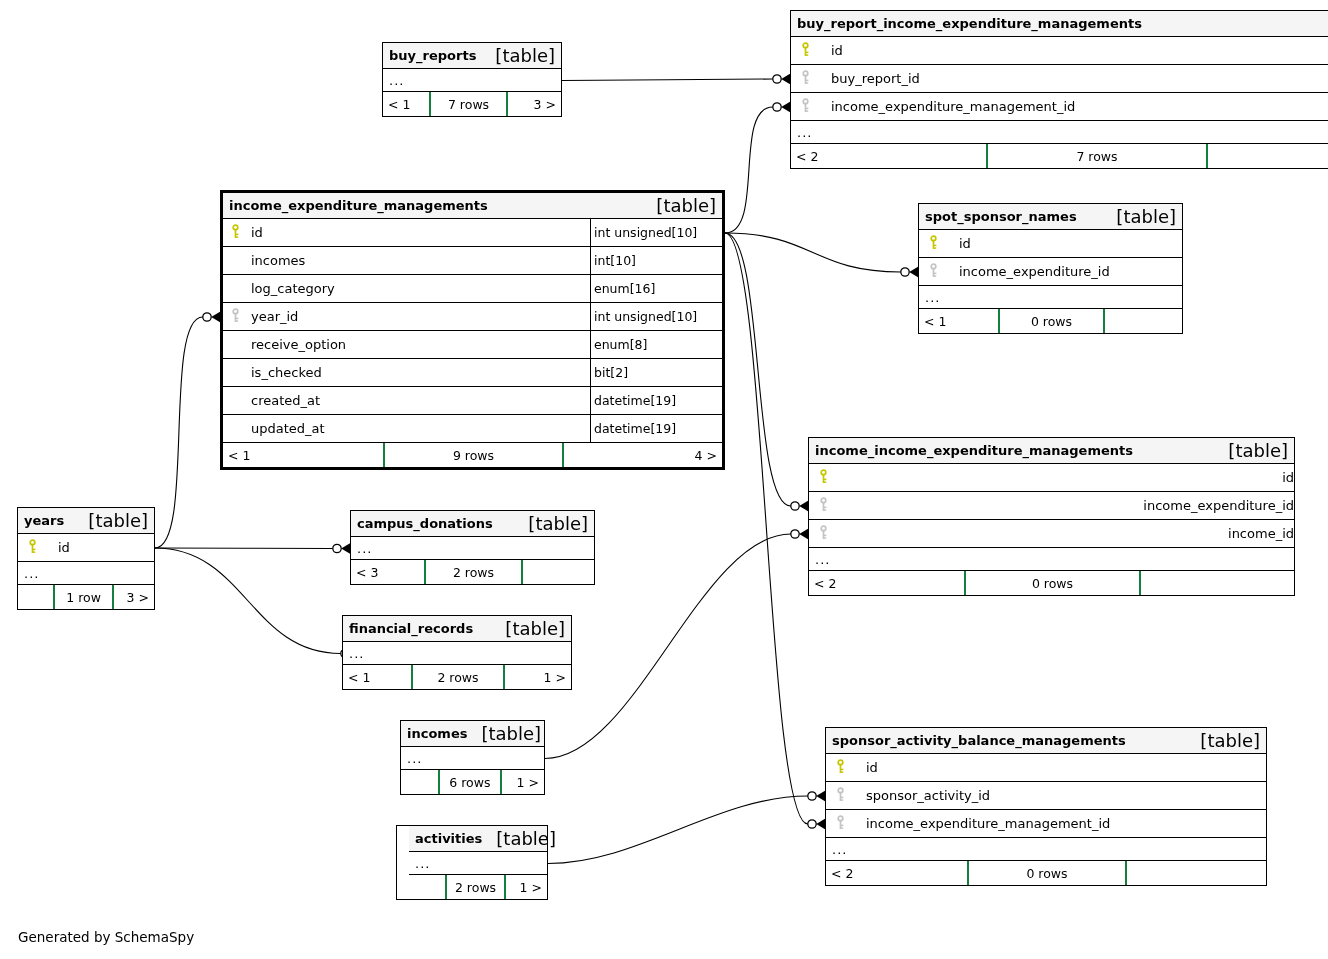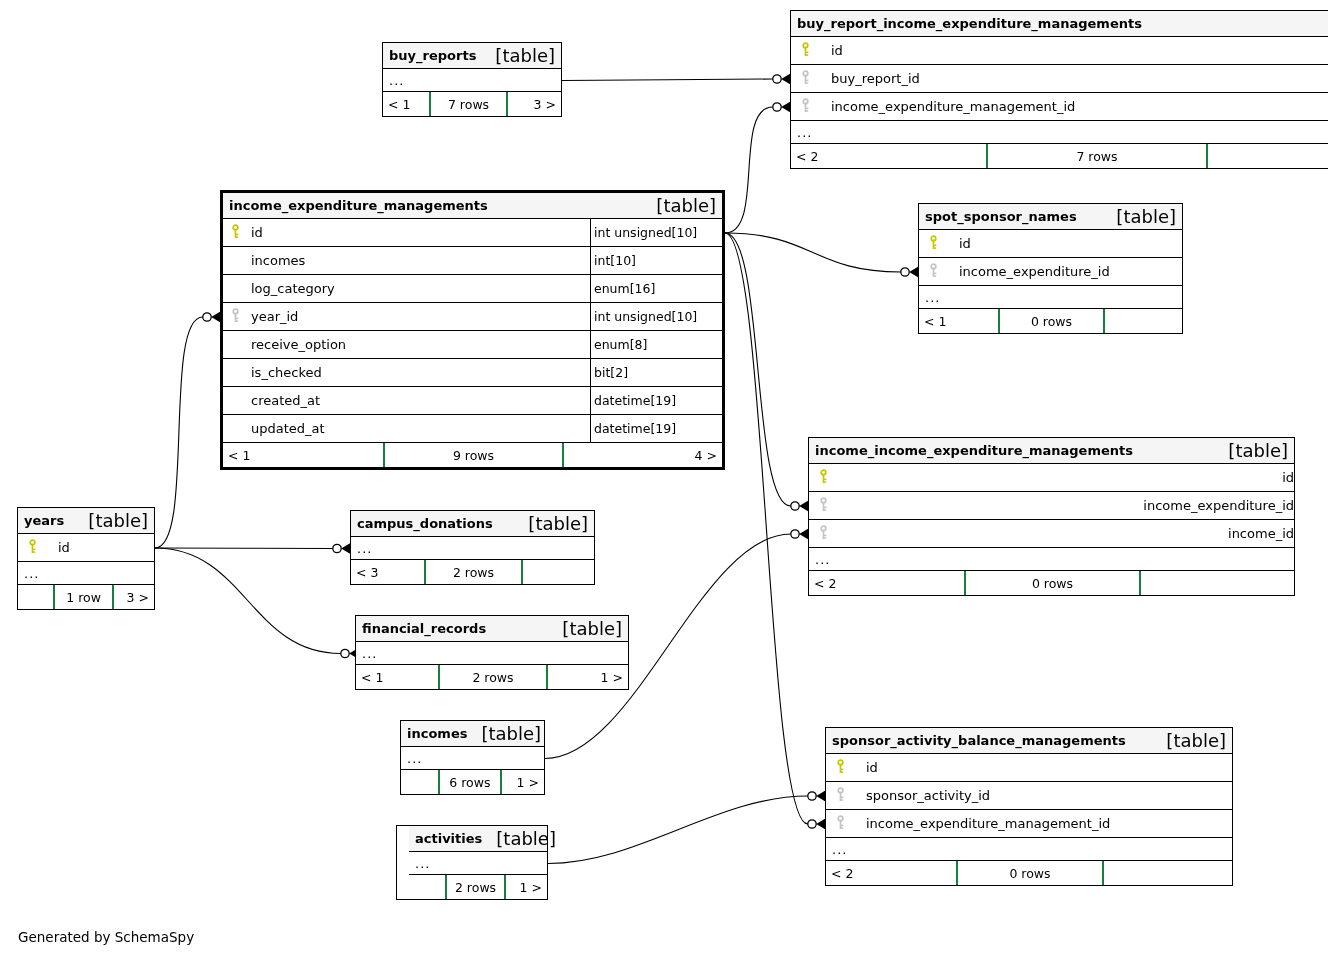--- a/index.html
+++ b/index.html
@@ -319,21 +319,21 @@
           <span class="tbl-name">campus_donations</span>
           <span class="tbl-tag">[table]</span>
         </div>
         <div class="tbl-row ellipsis">...</div>
         <div class="tbl-footer">
           <span class="ft-cell ft-left" style="width: 30%;">&lt; 3</span>
           <span class="ft-cell ft-center" style="width: 40%;">2 rows</span>
           <span class="ft-cell ft-right" style="width: 30%;"></span>
         </div>
       </div>
-      <div class="table-box" style="left: 355px; top: 615px; width: 274px;">
+      <div class="table-box" style="left: 342px; top: 615px; width: 230px;">
         <div class="tbl-header">
           <span class="tbl-name">financial_records</span>
           <span class="tbl-tag">[table]</span>
         </div>
         <div class="tbl-row ellipsis">...</div>
         <div class="tbl-footer">
           <span class="ft-cell ft-left" style="width: 30%;">&lt; 1</span>
           <span class="ft-cell ft-center" style="width: 40%;">2 rows</span>
           <span class="ft-cell ft-right" style="width: 30%;">1 &gt;</span>
         </div>
@@ -355,21 +355,21 @@
           <span class="tbl-name">activities</span>
           <span class="tbl-tag">[table]</span>
         </div>
         <div class="tbl-row ellipsis">...</div>
         <div class="tbl-footer">
           <span class="ft-cell ft-left" style="width: 26%;"></span>
           <span class="ft-cell ft-center" style="width: 43%;">2 rows</span>
           <span class="ft-cell ft-right" style="width: 31%;">1 &gt;</span>
         </div>
       </div>
-      <div class="table-box" style="left: 825px; top: 727px; width: 408px;">
+      <div class="table-box" style="left: 825px; top: 727px; width: 442px;">
         <div class="tbl-header">
           <span class="tbl-name">sponsor_activity_balance_managements</span>
           <span class="tbl-tag">[table]</span>
         </div>
         <div class="tbl-row">
           <span class="key-slot">
             <span><svg width="11" height="15" viewBox="0 0 11 15">
                 <circle cx="5.5" cy="3.4" r="2.3" fill="none" stroke="#c6c600" stroke-width="1.7"></circle>
                 <line x1="5.5" y1="5.7" x2="5.5" y2="14" stroke="#c6c600" stroke-width="1.7"></line>
                 <line x1="5.5" y1="10.4" x2="8.4" y2="10.4" stroke="#c6c600" stroke-width="1.5"></line>

